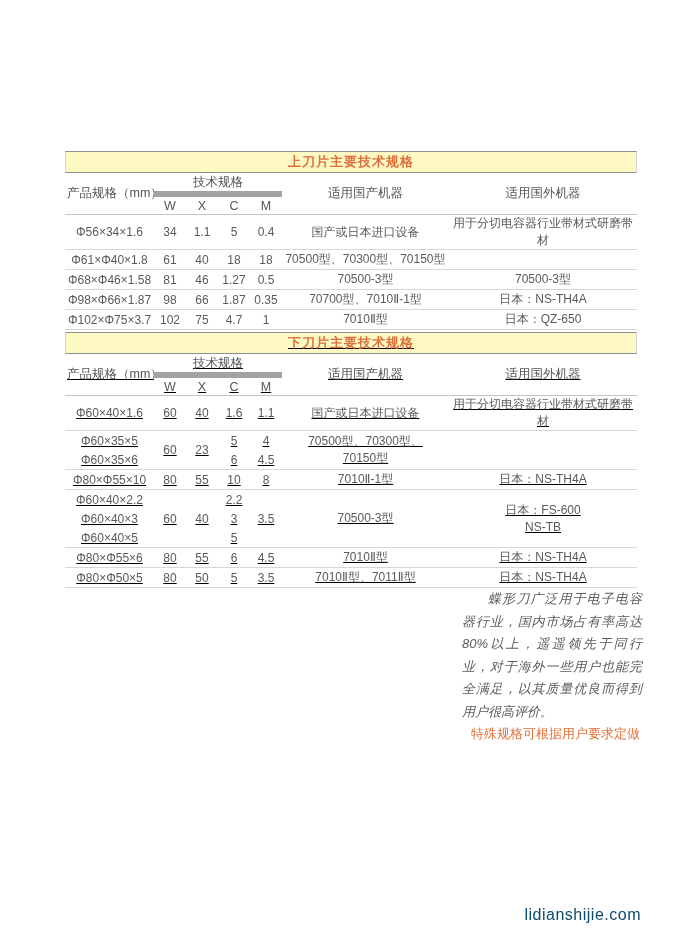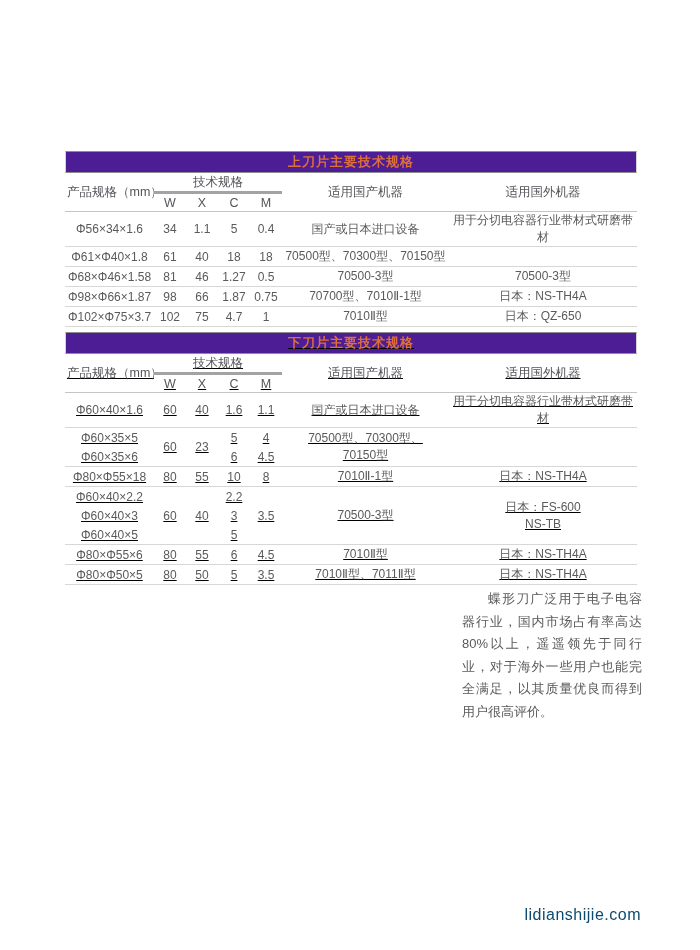--- a/index.html
+++ b/index.html
@@ -6,48 +6,48 @@
   body {
     width:700px; height:950px; background:#ffffff; position:relative;
     font-family:"Liberation Sans","DejaVu Sans",sans-serif; overflow:hidden;
   }
   .tbl-section { position:absolute; left:65px; width:572px; }
   #sec-upper { top:151px; }
   #sec-lower { top:332px;text-decoration:underline; }
 
   .title-bar {
     height:20px; line-height:20px; text-align:center;
-    background:#4c1d95;
+    background:#fef9c3;
     border-top:1px solid #8e8e8c; border-bottom:1px solid #8e8e8c;
     border-left:1px solid #d3d3d1; border-right:1px solid #d3d3d1;
     color:#dd6f3c; font-size:13px; font-weight:bold; letter-spacing:1px;
   }
 
   table { width:100%; border-collapse:collapse; table-layout:fixed; }
   .c-prod { width:89px; } .c-num { width:32px; }
   .c-dom  { width:167px; } .c-for { width:188px; }
 
   td { text-align:center; vertical-align:middle; padding:0 2px; overflow:hidden; white-space:nowrap; }
   thead td { font-size:12.5px; color:#54555a; height:18px; }
   thead td.hd-span { border-bottom:1px solid #c4c4c2; }
-  td.th-tech { border-bottom:3px solid #a3a3a3; }
+  td.th-tech { border-bottom:6px solid #a3a3a3; }
   thead tr.hrow2 td { height:17px; border-bottom:1px solid #c4c4c2; }
   tbody td { height:19px; font-size:12px; color:#595a5c; }
   tbody td.gb { border-bottom:1px solid #d7d7d5; }
   tbody td.cell-foreign, tbody td.cell-domestic { white-space:normal; line-height:17px; }
 
   
   #photo { position:absolute; left:0; top:575px; width:490px; height:375px; }
 
   
   #desc {
     position:absolute; left:462px; top:588px; width:180px;
     font-size:13px; line-height:22.5px; color:#5a5a5c;
   }
-  #desc .body { text-align:justify; text-indent:2em; margin:0; }
+  #desc .body { text-align:justify; text-indent:2em; margin:0;font-style:italic; }
   #desc .note { color:#e2713a; text-align:right; margin:0; padding-right:2px; }
 
   #watermark {
     position:absolute; right:59px; top:906px;
     font-size:16px; color:#0c4a6e; letter-spacing:0.5px;
   }
 </style>
 </head>
 <body>
 
@@ -103,21 +103,21 @@
           <td class="cell-num gb">1.27</td>
           <td class="cell-num gb">0.5</td>
           <td class="cell-domestic gb">70500-3型</td>
           <td class="cell-foreign gb">70500-3型</td>
         </tr>
         <tr>
           <td class="cell-product gb">Φ98×Φ66×1.87</td>
           <td class="cell-num gb">98</td>
           <td class="cell-num gb">66</td>
           <td class="cell-num gb">1.87</td>
-          <td class="cell-num gb">0.75</td>
+          <td class="cell-num gb">0.35</td>
           <td class="cell-domestic gb">70700型、7010Ⅱ-1型</td>
           <td class="cell-foreign gb">日本：NS-TH4A</td>
         </tr>
         <tr>
           <td class="cell-product gb">Φ102×Φ75×3.7</td>
           <td class="cell-num gb">102</td>
           <td class="cell-num gb">75</td>
           <td class="cell-num gb">4.7</td>
           <td class="cell-num gb">1</td>
           <td class="cell-domestic gb">7010Ⅱ型</td>
@@ -171,21 +171,21 @@
           <td class="cell-num">4</td>
           <td rowspan="2" class="cell-domestic gb">70500型、70300型、<br>70150型</td>
           <td rowspan="2" class="cell-foreign gb"></td>
         </tr>
         <tr>
           <td class="cell-product gb">Φ60×35×6</td>
           <td class="cell-num gb">6</td>
           <td class="cell-num gb">4.5</td>
         </tr>
         <tr>
-          <td class="cell-product gb">Φ80×Φ55×18</td>
+          <td class="cell-product gb">Φ80×Φ55×10</td>
           <td class="cell-num gb">80</td>
           <td class="cell-num gb">55</td>
           <td class="cell-num gb">10</td>
           <td class="cell-num gb">8</td>
           <td class="cell-domestic gb">7010Ⅱ-1型</td>
           <td class="cell-foreign gb">日本：NS-TH4A</td>
         </tr>
         <tr>
           <td class="cell-product">Φ60×40×2.2</td>
           <td rowspan="3" class="cell-num gb">60</td>
@@ -225,15 +225,16 @@
   </table>
 </section>
 
 <div id="photo">
   
   
 </div>
 
 <div id="desc">
   <p class="body">蝶形刀广泛用于电子电容器行业，国内市场占有率高达80%以上，遥遥领先于同行业，对于海外一些用户也能完全满足，以其质量优良而得到用户很高评价。</p>
+  <p class="note">特殊规格可根据用户要求定做</p>
 </div>
 
 <div id="watermark">lidianshijie.com</div>
 
 </body></html>

